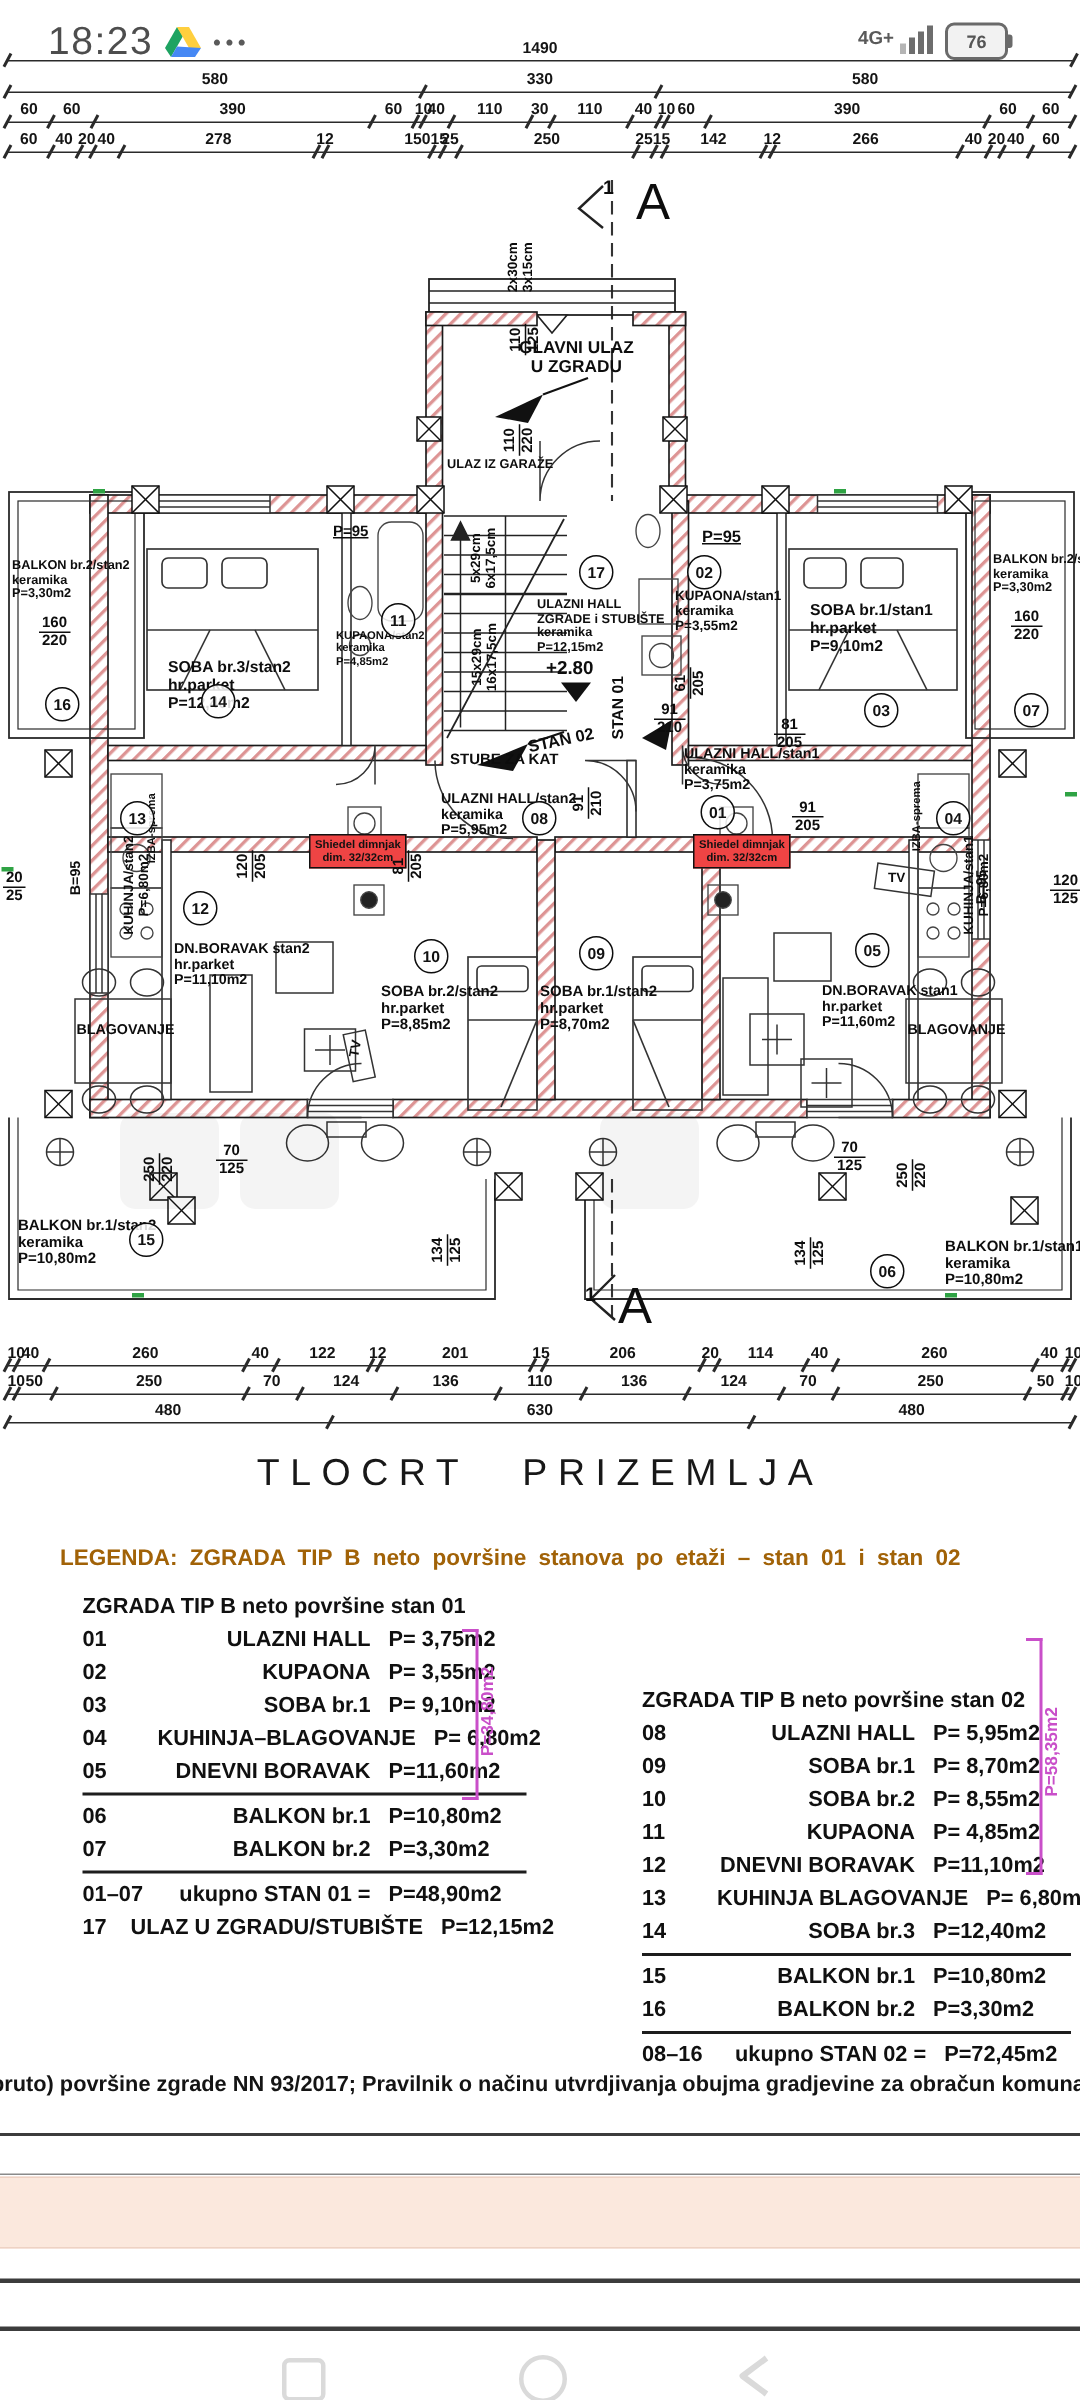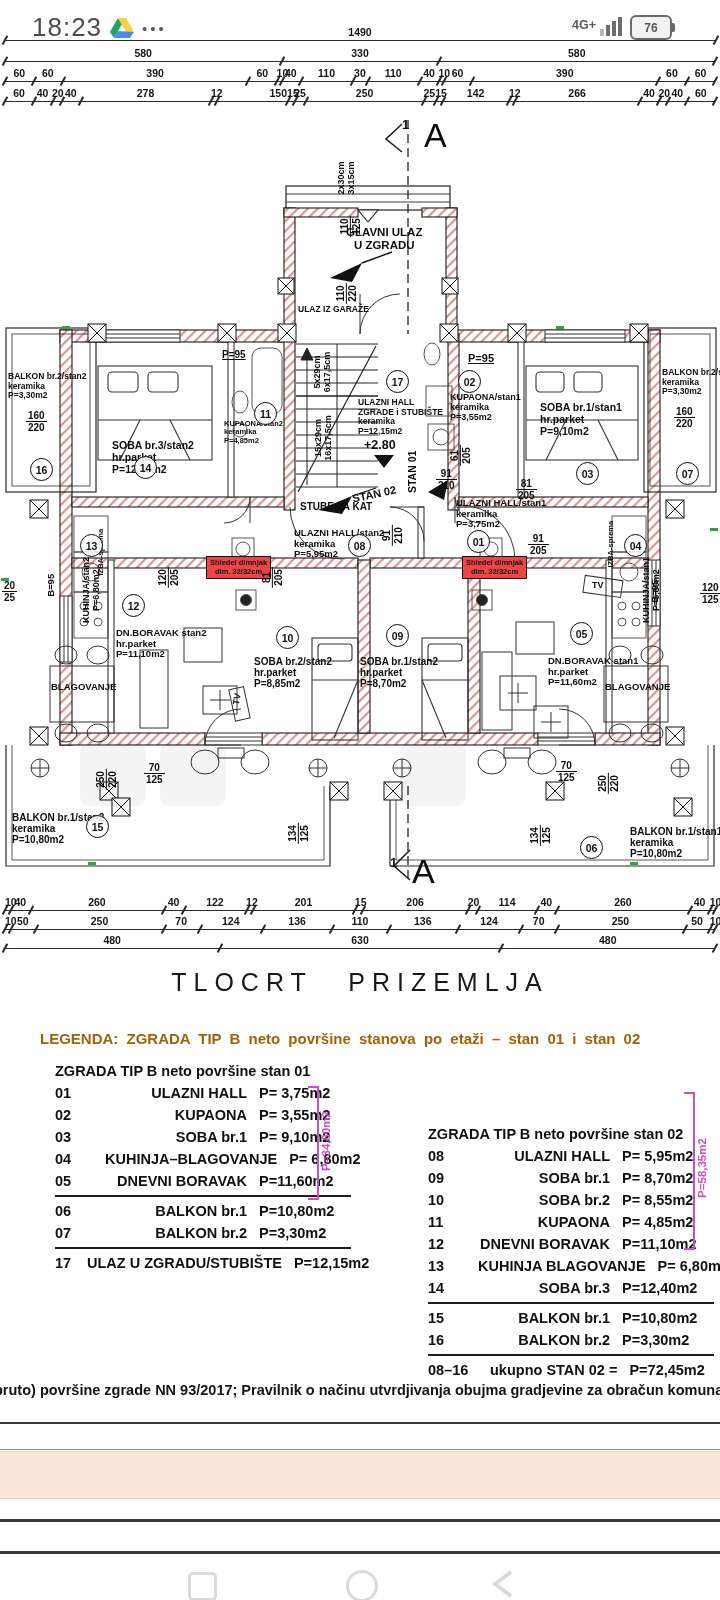--- a/index.html
+++ b/index.html
@@ -715,20 +715,25 @@
           <span class="c-nm">BALKON br.1</span>
           <span class="c-ar">P=10,80m2</span>
       </div>
         <div class="tr">
         <span class="c-no">07</span>
           <span class="c-nm">BALKON br.2</span>
           <span class="c-ar">P=3,30m2</span>
       </div>
       </div>
     <div class="sep"></div>
+    <div class="tr" style="grid-template-columns:62px 1fr 92px;">
+      <span class="c-no">01–07</span>
+        <span class="c-nm">ukupno STAN 01 =</span>
+        <span class="c-ar">P=48,90m2</span>
+    </div>
     <div class="tr" style="grid-template-columns:32px 1fr 92px;">
       <span class="c-no">17</span>
         <span class="c-nm" style="text-align:left;">ULAZ U ZGRADU/STUBIŠTE</span>
         <span class="c-ar">P=12,15m2</span>
     </div>
   </div>
   <div class="bracket" style="left:308px;top:1086px;height:110px;"></div>
   <div class="bracket-lbl rv" style="left:296px;top:1135px;">P=34,80m2</div>
 
   <div class="tbl" style="left:428px;top:1123px;width:286px;">

